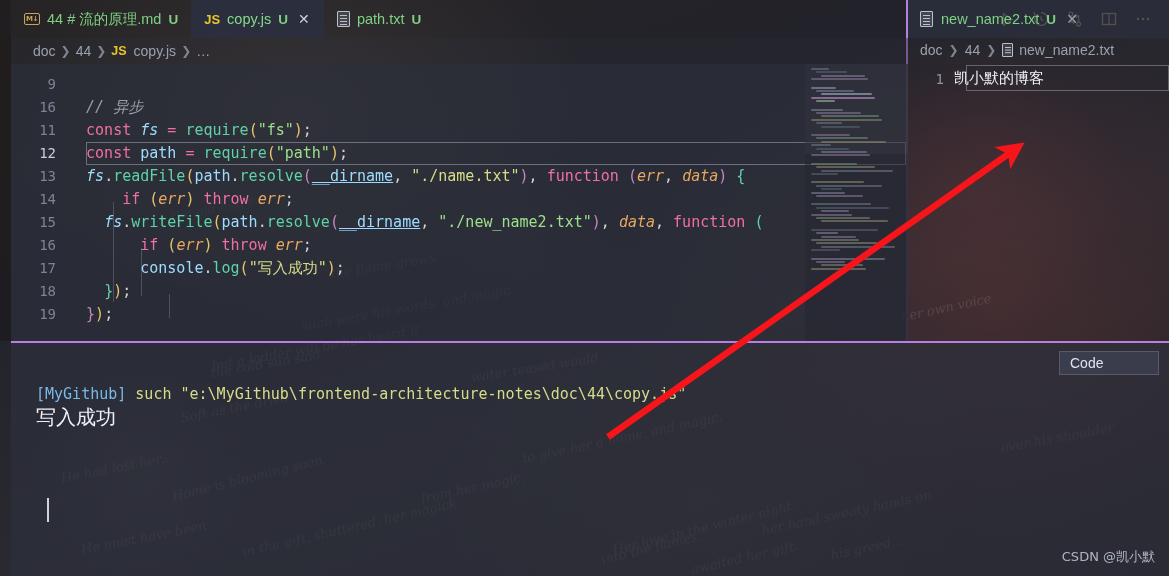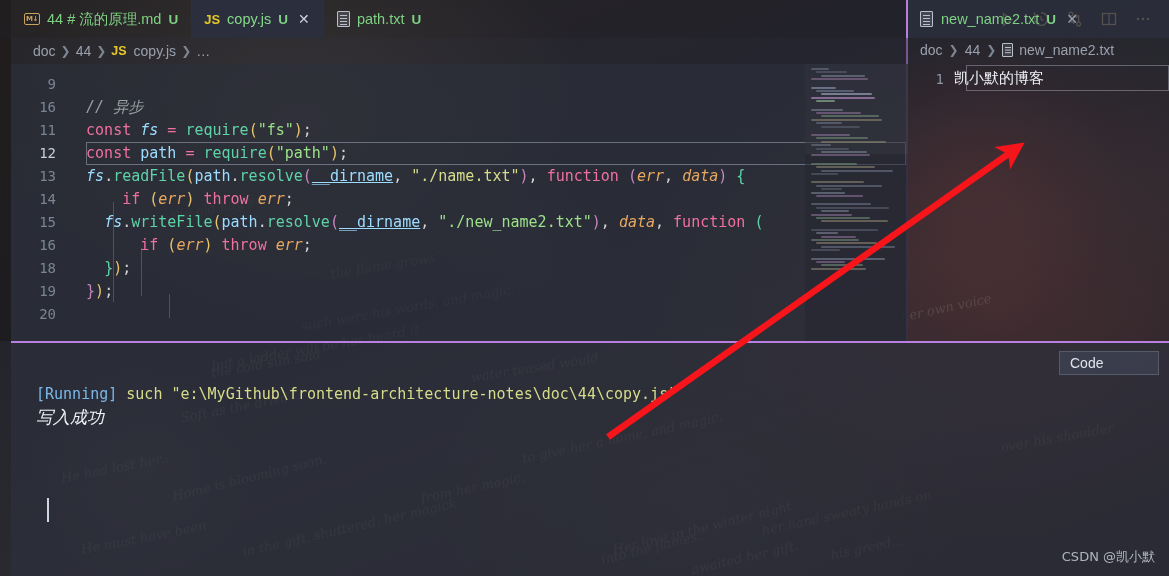--- a/index.html
+++ b/index.html
@@ -263,21 +263,21 @@
     font-size: 15px; line-height: 23px;
   }
   .out-line { white-space: pre; }
   .o-run { color: #7ab8e8; }
   .o-done { color: #7ab8e8; }
   .o-cmd { color: #d7dc8a; }
   .o-path { color: #d7dc8a; }
   .o-plain { color: #e8ebf1; }
   .o-code { color: #d98fd0; }
   .o-num { color: #d7dc8a; }
-  .o-cn { color: #eef1f6; font-family: "DejaVu Sans", sans-serif; font-size: 17px; font-style: italic; }
+  .o-cn { color: #eef1f6; font-family: "DejaVu Sans", sans-serif; font-size: 20px; }
   .caret {
     position: absolute; left: 36px; top: 155px; width: 2px; height: 24px;
     background: #cfd5e0;
   }
 
   
   .arrow-svg { position: absolute; left: 0; top: 0; pointer-events: none; }
 
   
   .watermark {
@@ -410,23 +410,23 @@
   <div class="editor">
     <div class="code-lines" id="codelines">
         <div class="cline"><span class="lnum">9</span><span class="ctext"></span></div>
         <div class="cline"><span class="lnum">16</span><span class="ctext"><span class="op">  </span><span class="cmt">// 异步</span></span></div>
         <div class="cline"><span class="lnum">11</span><span class="ctext"><span class="op">  </span><span class="kw2">const</span><span class="op"> </span><span class="var">fs</span><span class="op"> </span><span class="kw2">=</span><span class="op"> </span><span class="fn">require</span><span class="par1">(</span><span class="str2">"fs"</span><span class="par1">)</span><span class="pn">;</span></span></div>
         <div class="cline"><span class="lnum cur">12</span><span class="ctext"><span class="op">  </span><span class="kw2">const</span><span class="op"> </span><span class="var2">path</span><span class="op"> </span><span class="kw2">=</span><span class="op"> </span><span class="fn">require</span><span class="par1">(</span><span class="str2">"path"</span><span class="par1">)</span><span class="pn">;</span></span><div class="active-line-box"></div></div>
         <div class="cline"><span class="lnum">13</span><span class="ctext"><span class="op">  </span><span class="var">fs</span><span class="pn">.</span><span class="fn">readFile</span><span class="par1">(</span><span class="obj">path</span><span class="pn">.</span><span class="fn">resolve</span><span class="par2">(</span><span class="dirn">__dirname</span><span class="pn">, </span><span class="str">"./name.txt"</span><span class="par2">)</span><span class="pn">, </span><span class="kw2">function</span><span class="op"> </span><span class="par2">(</span><span class="prm">err</span><span class="pn">, </span><span class="prm">data</span><span class="par2">)</span><span class="op"> </span><span class="par3">{</span></span></div>
         <div class="cline"><span class="lnum">14</span><span class="ctext"><span class="op">      </span><span class="kw2">if</span><span class="op"> </span><span class="par1">(</span><span class="prm">err</span><span class="par1">)</span><span class="op"> </span><span class="kw2">throw</span><span class="op"> </span><span class="prm">err</span><span class="pn">;</span></span></div>
         <div class="cline"><span class="lnum">15</span><span class="ctext"><span class="op">    </span><span class="var">fs</span><span class="pn">.</span><span class="fn">writeFile</span><span class="par1">(</span><span class="obj">path</span><span class="pn">.</span><span class="fn">resolve</span><span class="par2">(</span><span class="dirn">__dirname</span><span class="pn">, </span><span class="str2">"./new_name2.txt"</span><span class="par2">)</span><span class="pn">, </span><span class="prm">data</span><span class="pn">, </span><span class="kw2">function</span><span class="op"> </span><span class="par3">(</span></span></div>
         <div class="cline"><span class="lnum">16</span><span class="ctext"><span class="op">        </span><span class="kw2">if</span><span class="op"> </span><span class="par1">(</span><span class="prm">err</span><span class="par1">)</span><span class="op"> </span><span class="kw2">throw</span><span class="op"> </span><span class="prm">err</span><span class="pn">;</span></span></div>
+        <div class="cline"><span class="lnum">17</span><span class="ctext"><span class="op">        </span><span class="obj">console</span><span class="pn">.</span><span class="fn">log</span><span class="par1">(</span><span class="str">"写入成功"</span><span class="par1">)</span><span class="pn">;</span></span></div>
         <div class="cline"><span class="lnum">18</span><span class="ctext"><span class="op">    </span><span class="par3">}</span><span class="par1">)</span><span class="pn">;</span></span></div>
         <div class="cline"><span class="lnum">19</span><span class="ctext"><span class="op">  </span><span class="par2">}</span><span class="par1">)</span><span class="pn">;</span></span></div>
-        <div class="cline"><span class="lnum">20</span><span class="ctext"></span></div>
       </div>
     <div class="minimap">
       <div class="mm-slider"></div>
       <div id="mmrows">
           <div class="mm-row" style="left: 6px; top: 4px; width: 18px; background: rgb(109, 116, 136); opacity: 0.6;"></div>
           <div class="mm-row" style="left: 11px; top: 7.4px; width: 31px; background: rgb(90, 97, 114); opacity: 0.6;"></div>
           <div class="mm-row" style="left: 16px; top: 10.8px; width: 44px; background: rgb(123, 130, 150); opacity: 0.6;"></div>
           <div class="mm-row" style="left: 6px; top: 14.2px; width: 57px; background: rgb(138, 111, 150); opacity: 0.6;"></div>
           <div class="mm-row" style="left: 6px; top: 22.6px; width: 25px; background: rgb(109, 116, 136); opacity: 0.95;"></div>
           <div class="mm-row" style="left: 11px; top: 26px; width: 38px; background: rgb(90, 97, 114); opacity: 0.95;"></div>
@@ -490,21 +490,21 @@
 
   <div class="panel-top-border"></div>
   <div class="panel">
 
 
     <div class="channel-select">
       <span>Code</span>
     </div>
 
     <div class="out-body">
-      <div class="out-line"><span class="o-run">[Running]</span><span class="o-plain"> </span><span class="o-cmd">such</span><span class="o-plain"> </span><span class="o-path">"e:\MyGithub\frontend-architecture-notes\doc\44\copy.js"</span></div>
+      <div class="out-line"><span class="o-run">[MyGithub]</span><span class="o-plain"> </span><span class="o-cmd">such</span><span class="o-plain"> </span><span class="o-path">"e:\MyGithub\frontend-architecture-notes\doc\44\copy.js"</span></div>
       <div class="out-line"><span class="o-cn">写入成功</span></div>
       <div class="out-line">&nbsp;</div>
     </div>
 
     <div class="caret"></div>
   </div>
 
   <svg class="arrow-svg" width="1169" height="576">
     <defs>
       <marker id="arrowhead" markerWidth="4.2" markerHeight="4.2" refX="2.2" refY="2.1" orient="auto">

